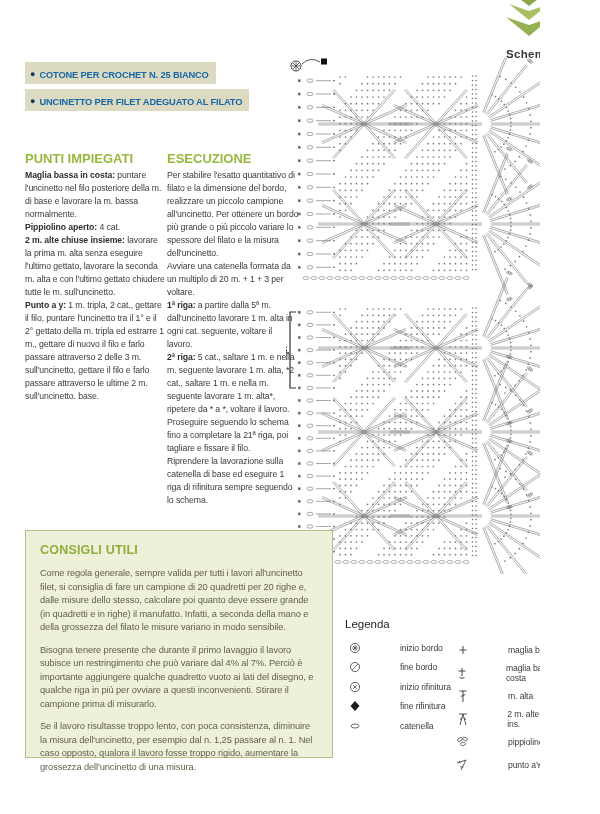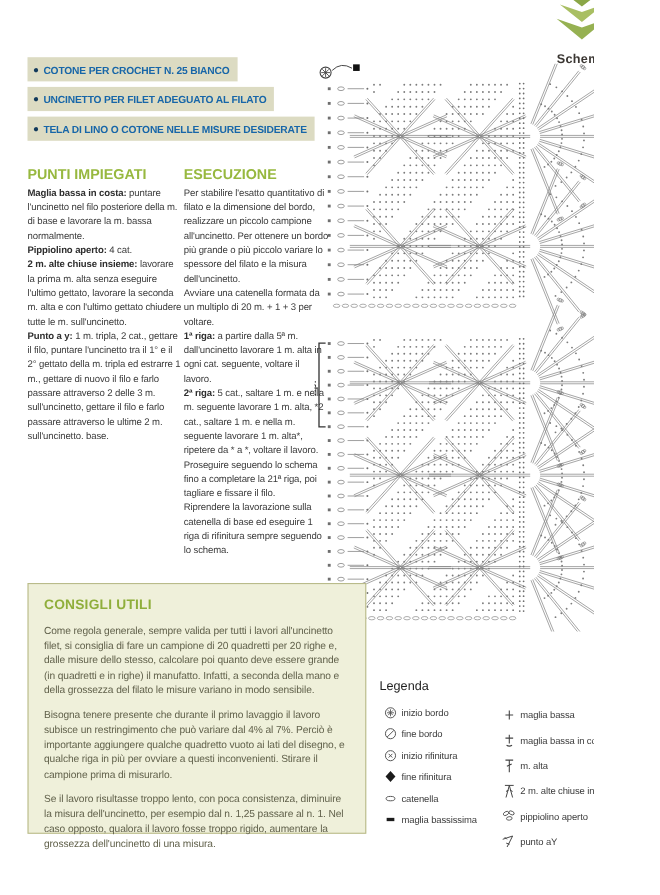--- a/index.html
+++ b/index.html
@@ -6,21 +6,21 @@
   html,body { background:#fff; }
   body { font-family:"Liberation Sans", sans-serif; }
   .page { position:relative; width:540px; height:814px; background:#ffffff; overflow:hidden; }
 
   
   .logo { position:absolute; top:0; left:494px; width:70px; text-align:center; }
   .logo svg { display:block; margin:0 auto; }
   .logo-label { font-size:11.5px; font-weight:bold; color:#3a3632; letter-spacing:.3px; margin-top:2px; }
 
   
-  .materials { position:absolute; left:25px; top:52px; }
+  .materials { position:absolute; left:25px; top:62px; }
   .mat-item { display:table; background:#dcdbc2; padding:2px 7px 2px 5px; margin-bottom:5px; }
   .mat-bullet { color:#123a5c; font-size:9px; margin-right:4px; vertical-align:1px; }
   .mat-text { color:#1766a8; font-weight:bold; font-size:9.3px; letter-spacing:-0.15px; }
 
   
   .col { position:absolute; top:152px; color:#3b3b3b; font-size:8.7px; line-height:13px; letter-spacing:-0.1px; }
   .col1 { left:25px; width:140px; }
   .col2 { left:167px; width:132px; }
   .col h2 { font-size:13px; color:#97b83f; letter-spacing:0; margin-bottom:4px; font-weight:bold; }
   .col p { margin:0; }
@@ -39,21 +39,21 @@
               background:#eff0da; border:1.5px solid #b9bb8a; padding:12px 14px; }
   .consigli h2 { font-size:12.5px; color:#8fae3b; font-weight:bold; margin-bottom:10px; letter-spacing:.2px; }
   .consigli p { font-size:9.3px; line-height:13.5px; color:#62624c; margin-bottom:9px; letter-spacing:-0.1px; }
 
   
   .legenda { position:absolute; left:345px; top:618px; width:235px; }
   .legenda h2 { font-size:11.5px; font-weight:normal; color:#1e1e1e; margin-bottom:8px; }
   .leg-cols { display:flex; }
   .leg-col-left { width:108px; }
   .leg-col-right { width:125px; }
-  .leg-row { display:flex; align-items:center; }
+  .leg-row { display:flex; align-items:center;gap:35px; }
   .leg-col-left .leg-row { height:19.5px; }
   .leg-col-right .leg-row { height:23px; }
   .leg-sym { width:20px; display:flex; justify-content:center; align-items:center; }
   .leg-label { font-size:8.6px; color:#3b3b3b; letter-spacing:-0.1px; }
 </style>
 </head>
 <body>
 
 <div class="page">
 
@@ -67,24 +67,20 @@
   </div>
 
   <div class="materials">
     <div class="mat-item">
         <span class="mat-bullet">●</span>
         <span class="mat-text">COTONE PER CROCHET N. 25 BIANCO</span>
       </div>
     <div class="mat-item">
         <span class="mat-bullet">●</span>
         <span class="mat-text">UNCINETTO PER FILET ADEGUATO AL FILATO</span>
-      </div>
-    <div class="mat-item">
-        <span class="mat-bullet">●</span>
-        <span class="mat-text">TELA DI LINO O COTONE NELLE MISURE DESIDERATE</span>
       </div>
   </div>
 
   <div class="col col1">
     <h2>PUNTI IMPIEGATI</h2>
     <p><b>Maglia bassa in costa:</b> <span>puntare l'uncinetto nel filo posteriore della m. di base e lavorare la m. bassa normalmente.</span></p>
     <p><b>Pippiolino aperto:</b> <span>4 cat.</span></p>
     <p><b>2 m. alte chiuse insieme:</b> <span>lavorare la prima m. alta senza eseguire l'ultimo gettato, lavorare la seconda m. alta e con l'ultimo gettato chiudere tutte le m. sull'uncinetto.</span></p>
     <p><b>Punto a y:</b> <span>1 m. tripla, 2 cat., gettare il filo, puntare l'uncinetto tra il 1° e il 2° gettato della m. tripla ed estrarre 1 m., gettare di nuovo il filo e farlo passare attraverso 2 delle 3 m. sull'uncinetto, gettare il filo e farlo passare attraverso le ultime 2 m. sull'uncinetto. base.</span></p>
   </div>
@@ -2153,28 +2149,20 @@
             <span class="leg-label">fine rifinitura</span>
         </div>
         <div class="leg-row">
           <span class="leg-sym">
             <svg width="12" height="8" viewBox="0 0 12 8">
                 <ellipse cx="6" cy="4" rx="4" ry="2" fill="none" stroke="#555" stroke-width="0.9"></ellipse>
               </svg>
           </span>
             <span class="leg-label">catenella</span>
         </div>
-        <div class="leg-row">
-          <span class="leg-sym">
-            <svg width="10" height="6" viewBox="0 0 10 6">
-                <rect x="1.5" y="1.5" width="7" height="3" fill="#1b1b1b"></rect>
-              </svg>
-          </span>
-            <span class="leg-label">maglia bassissima</span>
-        </div>
       </div>
       <div class="leg-col-right">
         <div class="leg-row">
           <span class="leg-sym">
             <svg width="10" height="10" viewBox="0 0 10 10">
                 <path d="M5 1v8 M1.5 5h7" stroke="#444" stroke-width="1"></path>
               </svg>
           </span>
             <span class="leg-label">maglia bassa</span>
         </div>

